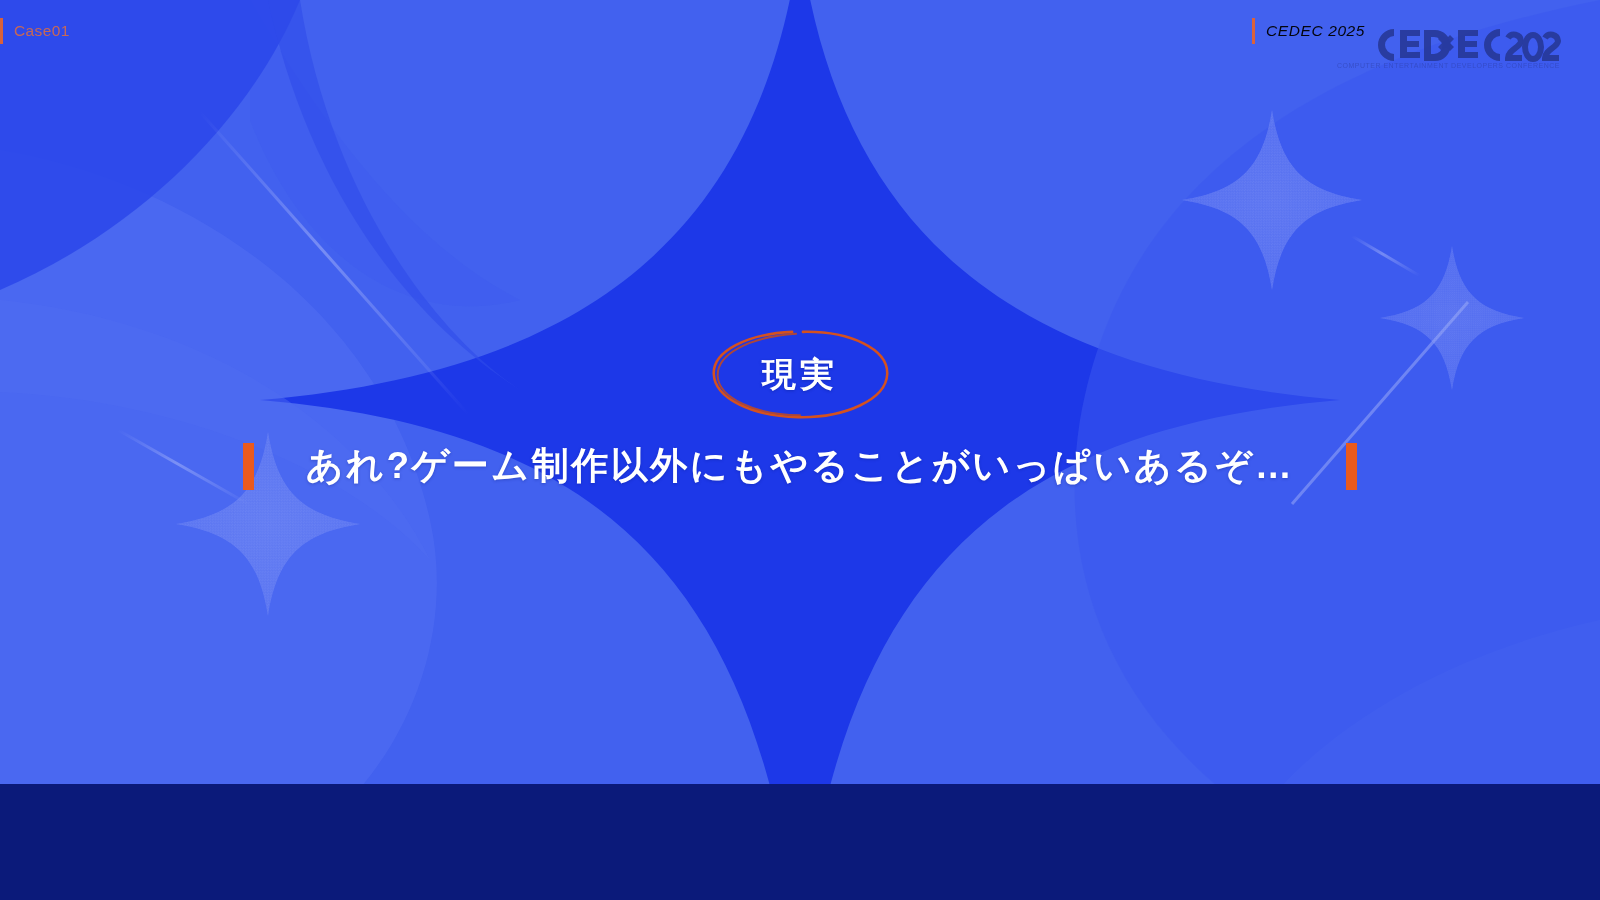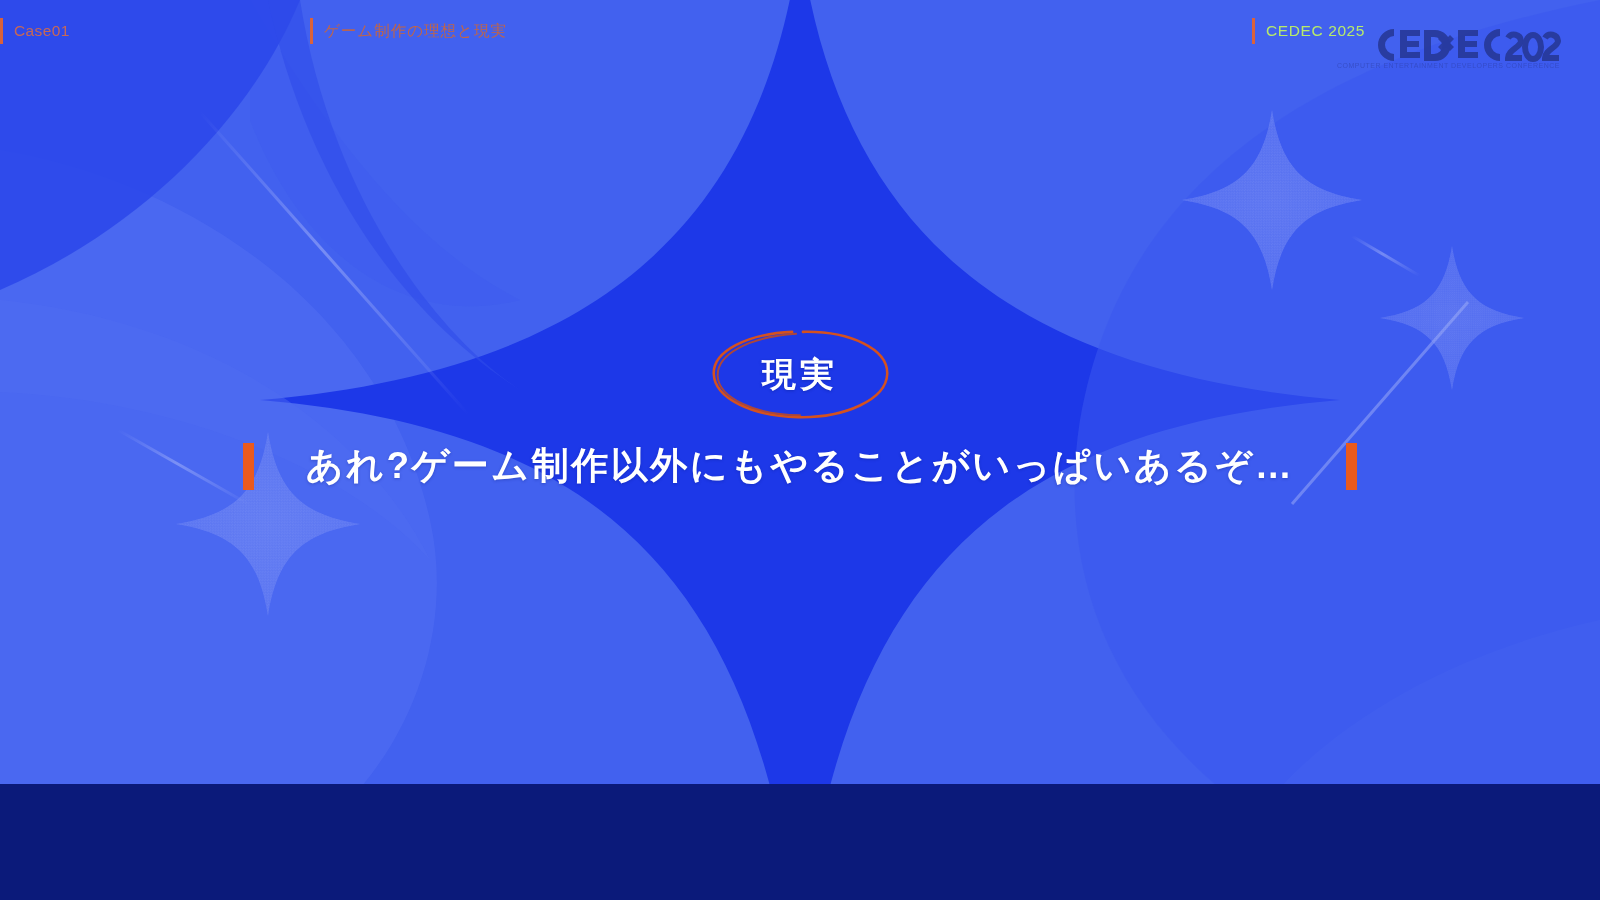--- a/index.html
+++ b/index.html
@@ -56,21 +56,21 @@
     font-size: 15.5px;
     letter-spacing: .4px;
     color: #d06a4e;
     white-space: nowrap;
     opacity: .95;
   }
   .hdr-left  { left: 0px; }
   .hdr-center{ left: 310px; }
   .hdr-right { left: 1252px; }
   .hdr-center .hdr-text { color: #c8653f; letter-spacing: 1px; }
-  .hdr-right  .hdr-text { color: #bef264; letter-spacing: .6px; }
+  .hdr-right  .hdr-text { color: #000000; letter-spacing: .6px; font-style: italic; }
 
   
   .logo {
     position: absolute;
     top: 27px;
     right: 38px;
     z-index: 31;
     opacity: .82;
   }
   .logo-sub {
@@ -229,24 +229,20 @@
     </g>
   </svg>
 
   <div class="header">
 
     <div class="hdr-item hdr-left">
       <span class="hdr-tick"></span>
       <span class="hdr-text">Case01</span>
     </div>
 
-    <div class="hdr-item hdr-center">
-      <span class="hdr-tick"></span>
-      <span class="hdr-text">ゲーム制作の理想と現実</span>
-    </div>
 
     <div class="hdr-item hdr-right">
       <span class="hdr-tick"></span>
       <span class="hdr-text">CEDEC 2025</span>
     </div>
   </div>
 
   <svg class="logo" width="188" height="38" viewBox="0 0 188 38" aria-hidden="true">
     <g fill="#24348f">
 

